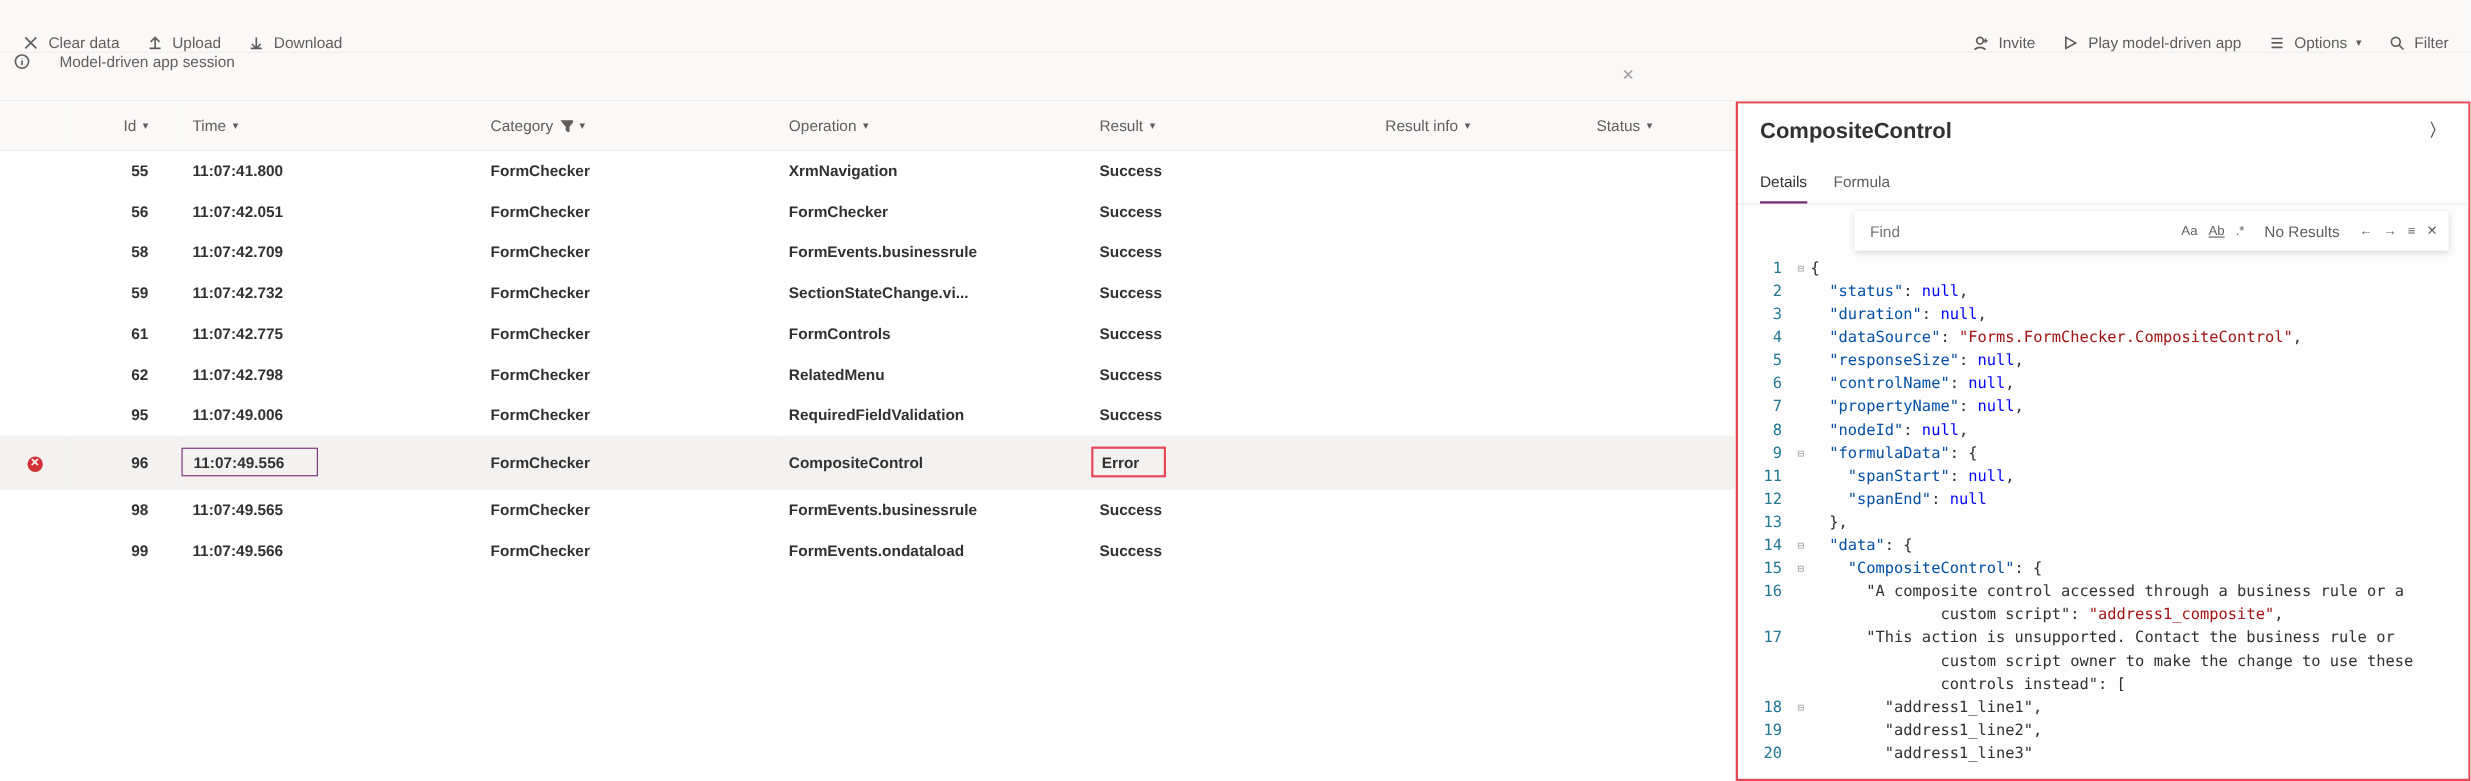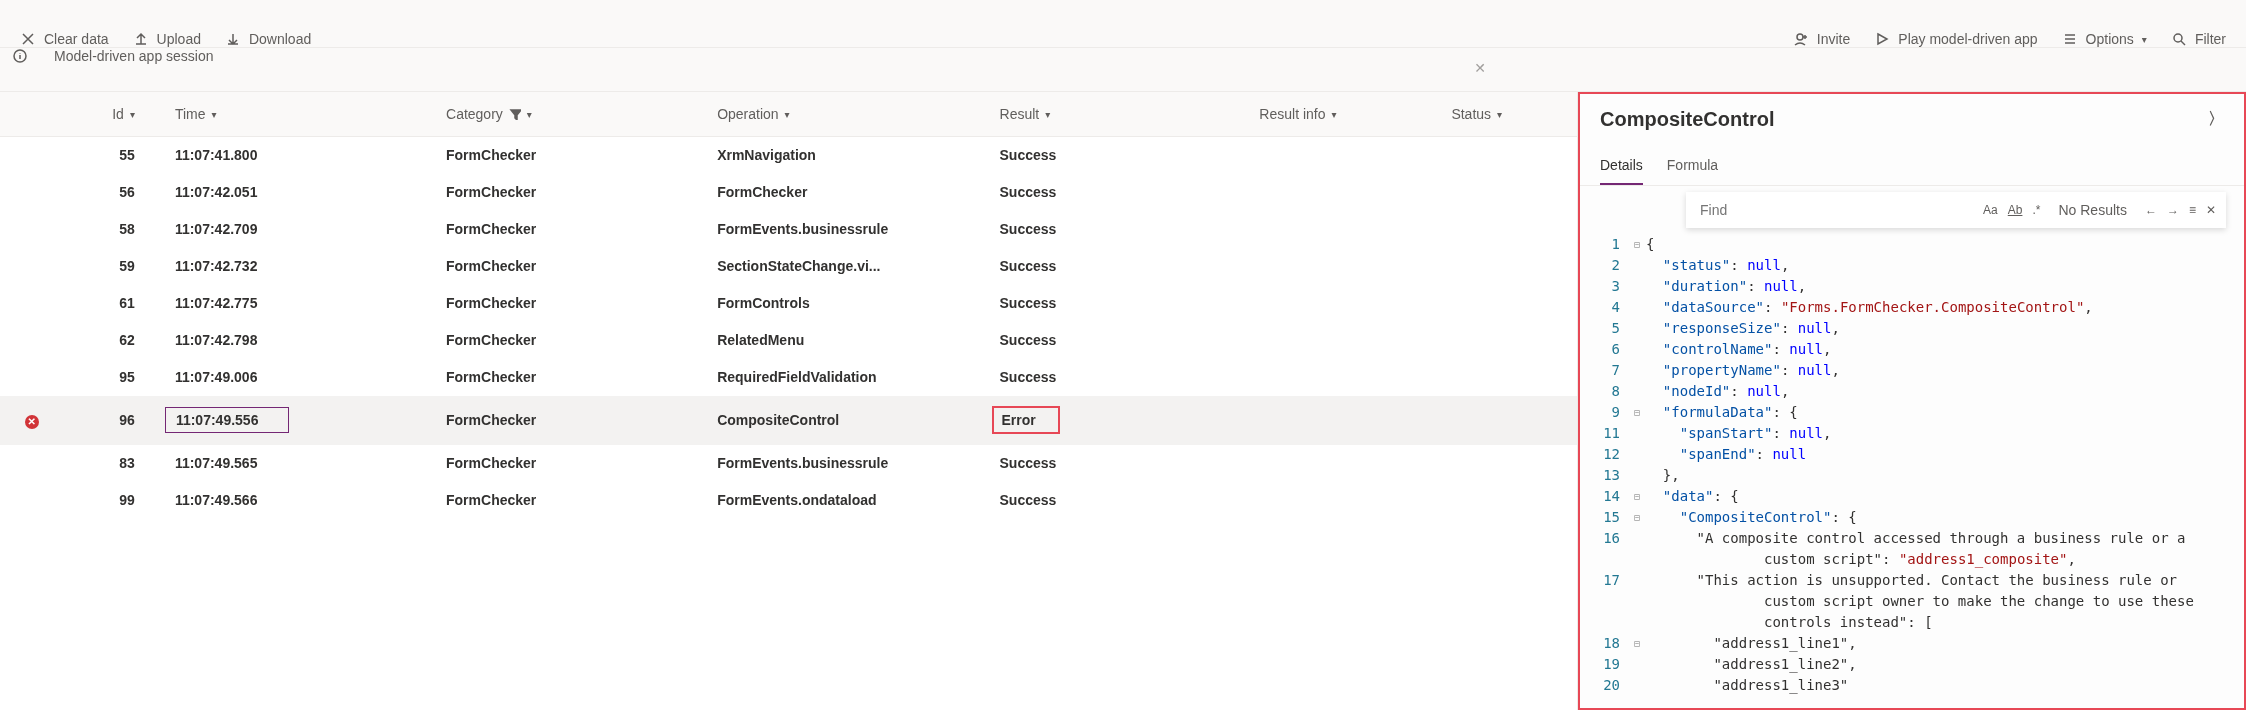--- a/index.html
+++ b/index.html
@@ -241,21 +241,21 @@
             <td class="col-id">96</td>
             <td class="col-time"><span class="time-selected">11:07:49.556</span></td>
             <td class="col-category">FormChecker</td>
             <td class="col-operation">CompositeControl</td>
             <td class="col-result"><span class="error-box">Error</span></td>
             <td class="col-resultinfo"></td>
             <td class="col-status"></td>
           </tr>
           <tr>
             <td class="col-icon"></td>
-            <td class="col-id">83</td>
+            <td class="col-id">98</td>
             <td class="col-time">11:07:49.565</td>
             <td class="col-category">FormChecker</td>
             <td class="col-operation">FormEvents.businessrule</td>
             <td class="col-result">Success</td>
             <td class="col-resultinfo"></td>
             <td class="col-status"></td>
           </tr>
           <tr>
             <td class="col-icon"></td>
             <td class="col-id">99</td>

